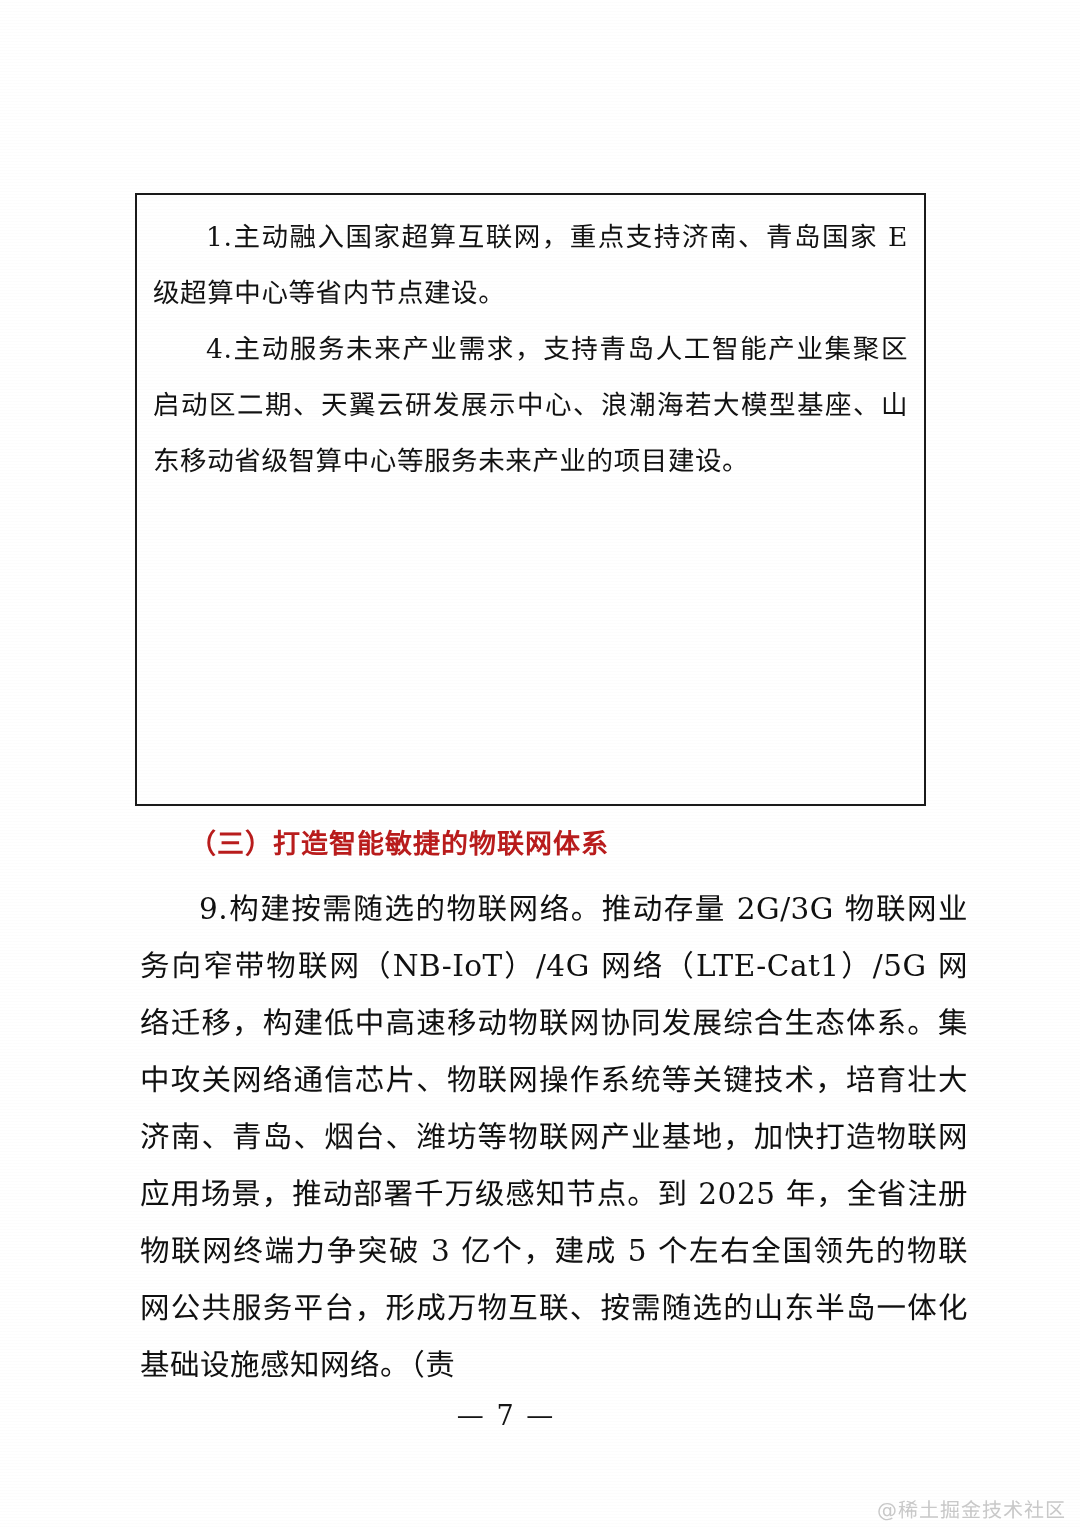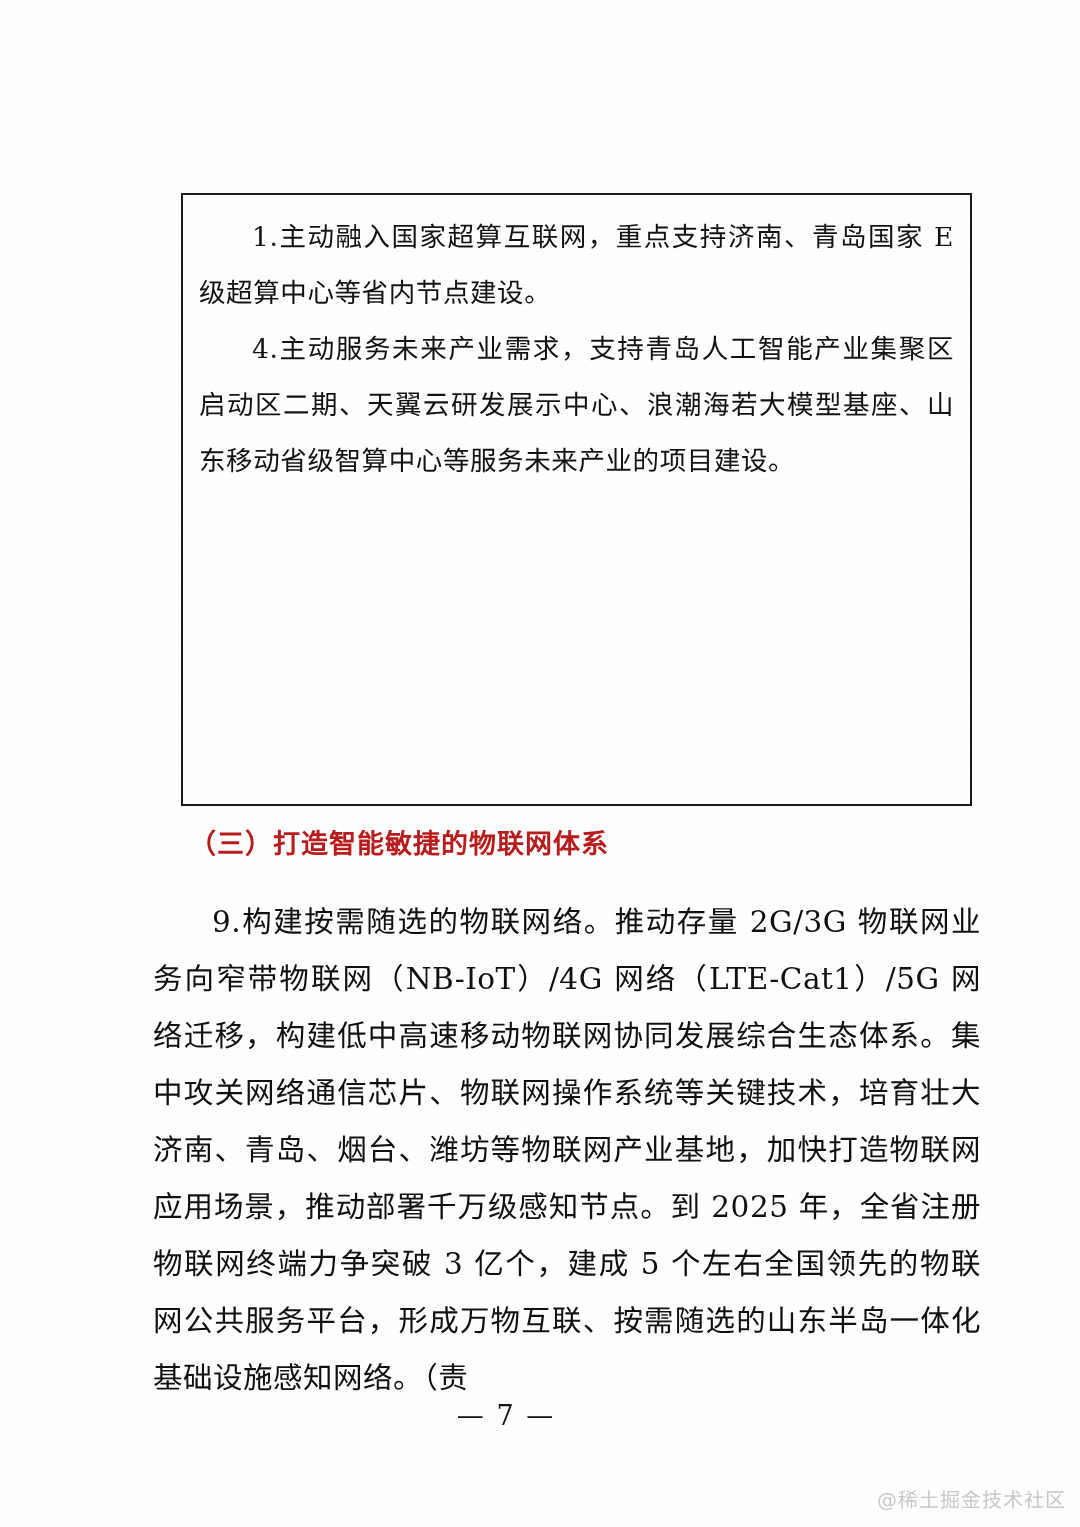--- a/index.html
+++ b/index.html
@@ -27,21 +27,20 @@
   
   .framed-block {
     position: absolute;
     left: 135px;
     top: 193px;
     width: 791px;
     height: 613px;
     border: 2px solid #1a1a1a;
     box-sizing: border-box;
     padding: 14px 16px 10px 16px;
-    margin-left: 46px;
   }
 
   .framed-block .para {
     font-size: 26.5px;
     line-height: 56px;
     letter-spacing: 0.6px;
     text-align: justify;
     text-justify: inter-ideograph;
     text-indent: 2em;
     margin: 0;
@@ -68,42 +67,42 @@
     position: absolute;
     left: 135px;
     top: 876px;
     width: 828px;
     font-size: 29.5px;
     line-height: 57px;
     letter-spacing: 0.5px;
     text-align: justify;
     text-justify: inter-ideograph;
     text-indent: 2em;
-    margin: 18px;
+    margin: 5px;
     color: #101010;
   }
 
   
   .page-number {
     position: absolute;
     left: 0;
     right: 0;
     top: 1400px;
     text-align: center;
     padding-right: 68px;
     font-size: 27px;
     letter-spacing: 2px;
     color: #151515;
   }
 
   
   .watermark {
     position: absolute;
     right: 14px;
-    bottom: 14px;
+    bottom: 4px;
     font-family: "DejaVu Sans", "Liberation Sans", sans-serif;
     font-size: 20px;
     letter-spacing: 1px;
     color: #c9c9c9;
     user-select: none;
   }
 
   
   .scan-tone {
     position: absolute;

